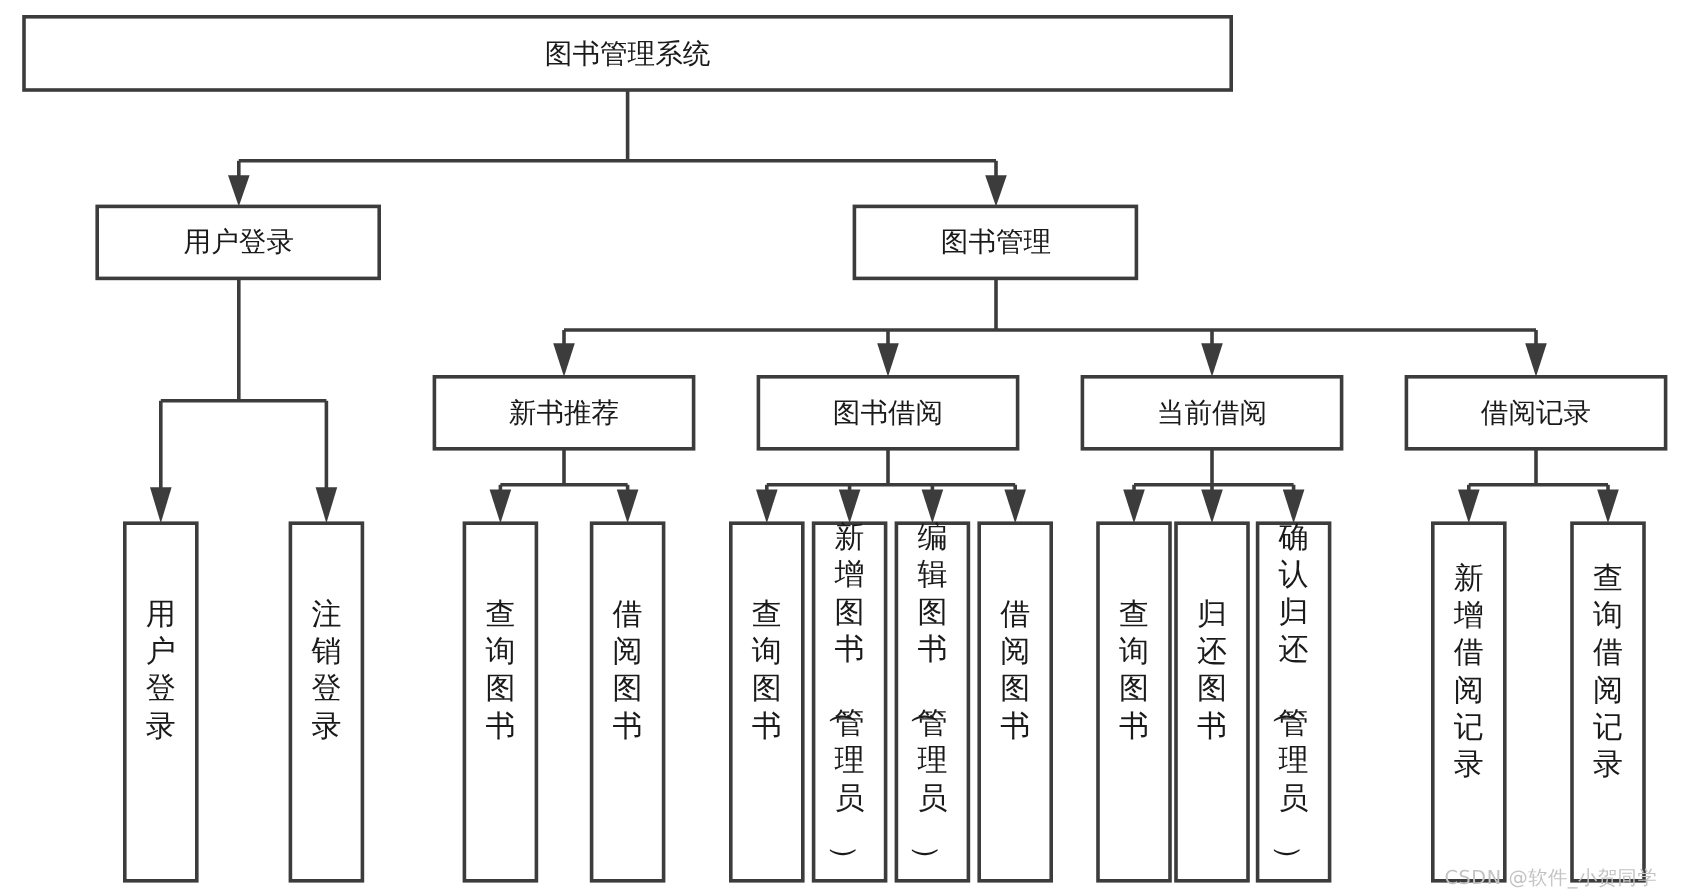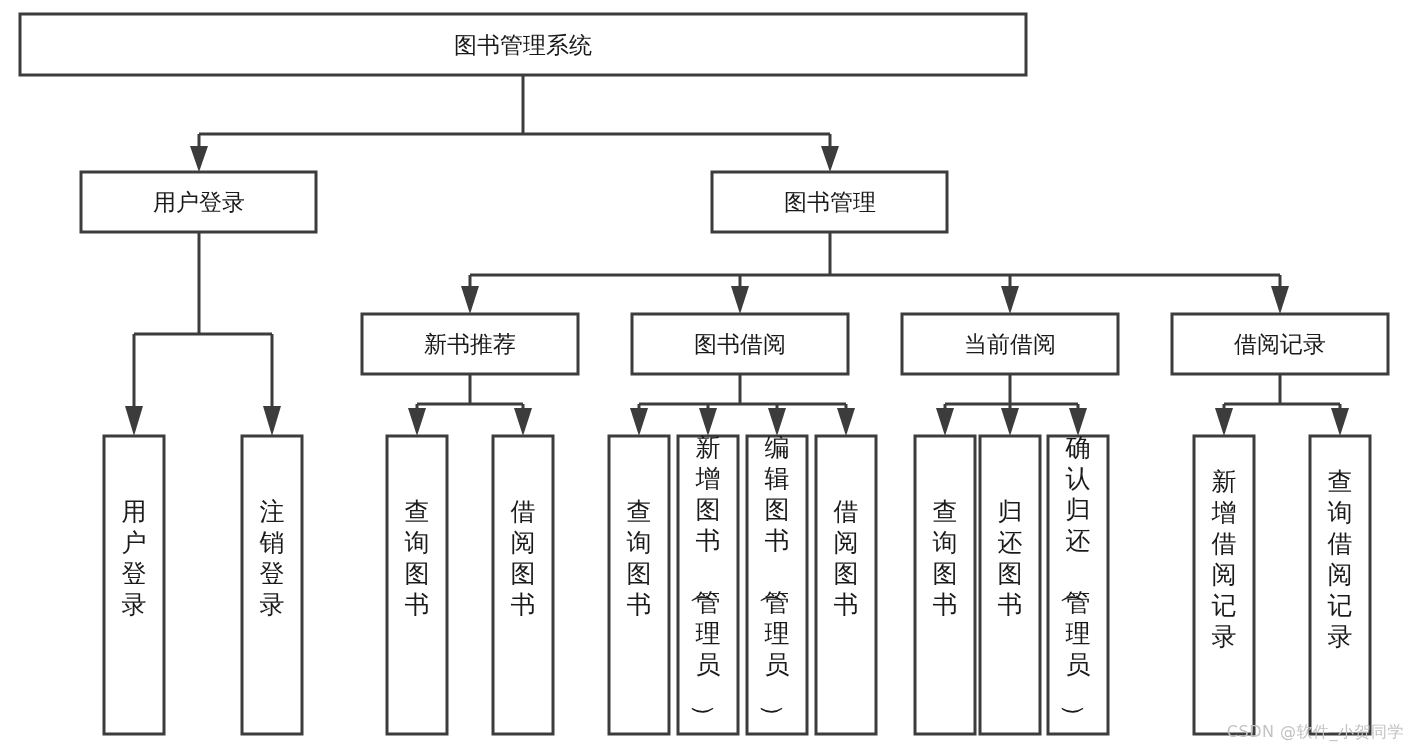--- a/index.html
+++ b/index.html
@@ -11,21 +11,21 @@
   .node-rect{fill:#ffffff;stroke:#3c3c3c;stroke-width:3;}
   .connector{stroke:#3c3c3c;stroke-width:3;fill:none;}
   .arrow-head{fill:#3c3c3c;stroke:none;}
   .node-label{
     font-family:"DejaVu Sans","Liberation Sans",sans-serif;
     fill:#1a1a1a;text-anchor:middle;
   }
   .label-h{font-size:23px;dominant-baseline:middle;}
   .label-v{font-size:25px;}
   .watermark{
-    position:absolute;right:1px;bottom:4px;
+    position:absolute;right:24px;bottom:4px;
     font-size:16px;color:#c3c3c3;white-space:nowrap;
     font-family:"DejaVu Sans","Liberation Sans",sans-serif;
     letter-spacing:0.5px;
     margin-top:40px;
   }
 </style>
 </head>
 <body>
 
 <svg id="diagram" viewBox="0 0 1405 747">

